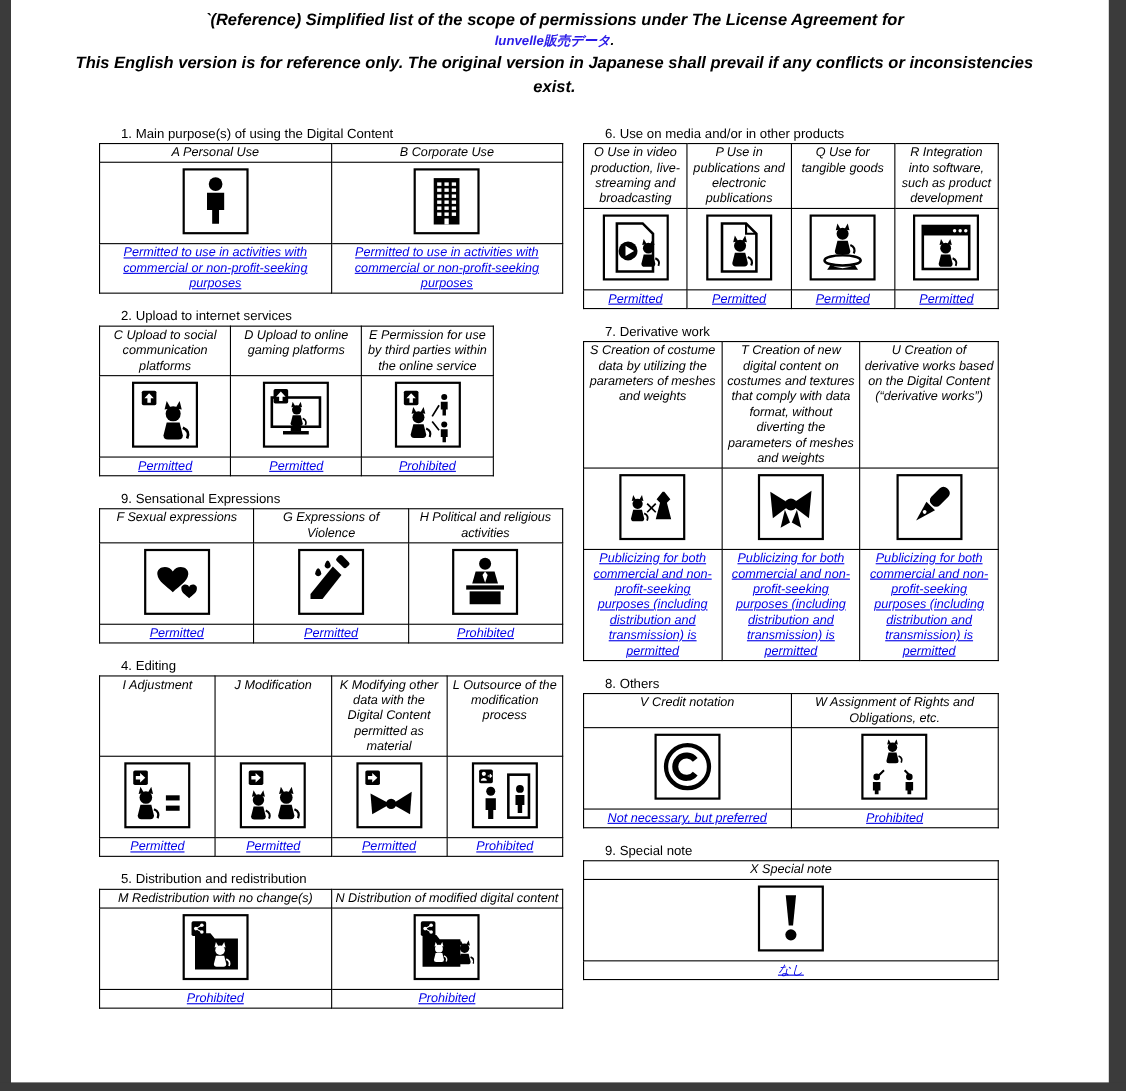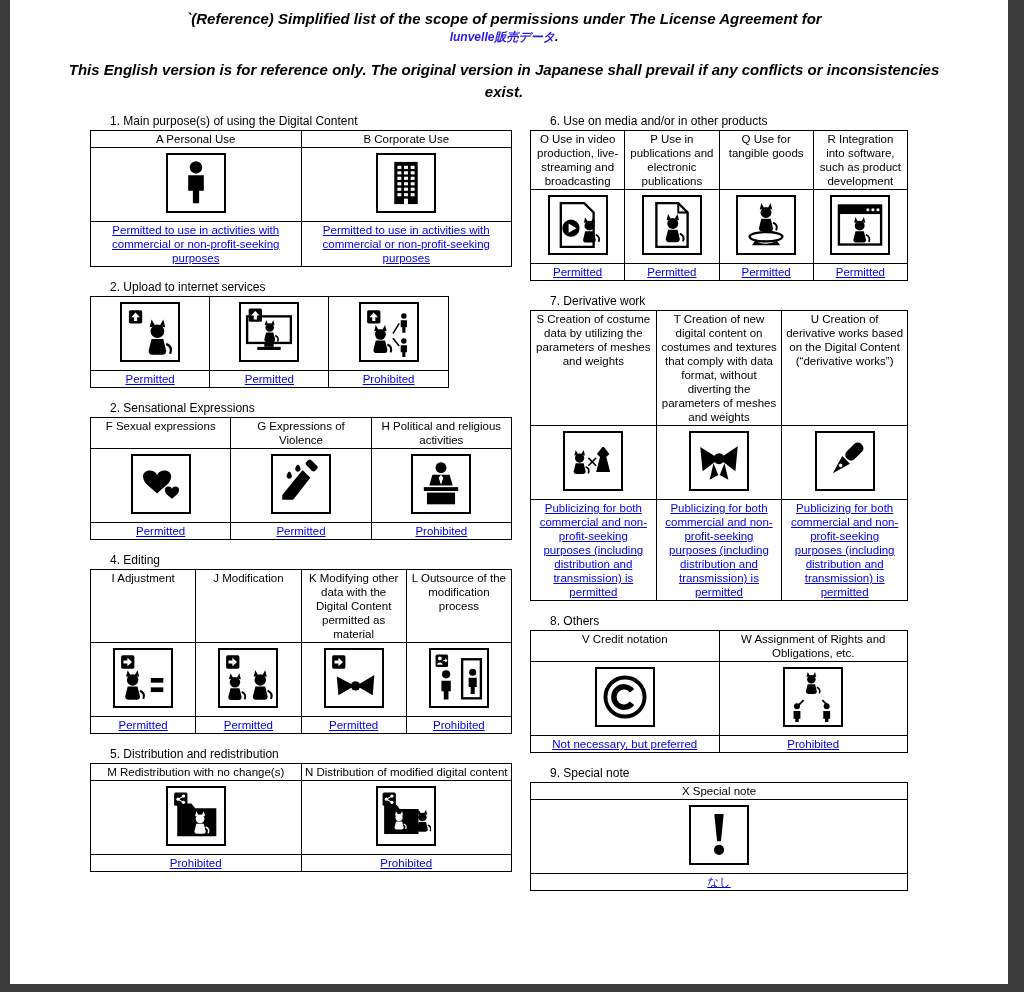--- a/index.html
+++ b/index.html
@@ -11,29 +11,29 @@
   }
   .edge { position:absolute; background:var(--edge); z-index:5; }
   .edge-left { left:0; top:0; width:10px; height:100%; }
   .edge-right { right:0; top:0; width:16px; height:100%; }
   .edge-bottom { left:0; bottom:0; width:100%; height:8px; }
 
   .doc-header { position:absolute; top:8px; left:28px; width:952px; text-align:center; font-weight:bold;font-style:italic; }
   .t1 { font-size:15px; line-height:1.4; }
   .t2 { font-size:12px; line-height:1.4; }
   .brand { color:var(--brand-blue); }
-  .t3 { font-size:15px; line-height:1.45; max-width:880px; margin:13px auto 0;text-align:center; }
+  .t3 { font-size:15px; line-height:1.45; max-width:880px; margin:1px auto 0;text-align:center; }
 
   .col { position:absolute; top:114px; }
   .col-left  { left:90px;  width:422px; }
   .col-right { left:530px; width:378px; }
   .perm-section { margin-bottom:13px; }
   .section-heading { font-size:12px; margin:0 0 2px 20px; }
 
-  table.perm-table { border-collapse:collapse; width:100%; table-layout:fixed; }
+  table.perm-table { border-collapse:collapse; width:100%; table-layout:fixed;font-style:italic; }
   .perm-table td { border:1px solid #000; padding:1px 3px; font-size:11.5px; line-height:1.22; vertical-align:top; text-align:center; }
   .cell-icon { height:74px; vertical-align:middle !important; }
   .icon-box { display:inline-block; width:60px; height:60px; border:2.5px solid #000; padding:3px; background:#fff; }
   .icon-box svg { width:100%; height:100%; display:block; fill:#000; }
   .cell-status { color:var(--status-blue); text-decoration:underline; padding:2px 4px 3px; }
 
   
   section[data-section="1"] table.perm-table { width:85%; }
 </style>
 </head>
@@ -91,20 +91,25 @@
               <td class="cell-status">Permitted to use in activities with commercial or non-profit-seeking purposes</td>
             </tr>
           </tbody>
         </table>
       </section>
     <section class="perm-section" data-section="1">
         <div class="section-heading">2. Upload to internet services</div>
         <table class="perm-table">
           <tbody>
             <tr>
+              <td class="cell-label">C Upload to social communication platforms</td>
+              <td class="cell-label">D Upload to online gaming platforms</td>
+              <td class="cell-label">E Permission for use by third parties within the online service</td>
+            </tr>
+            <tr>
               <td class="cell-icon"><span class="icon-box"><svg viewBox="0 0 64 64" aria-hidden="true">
                     <g transform="translate(5,4)">
                       <rect width="17" height="17" rx="2"></rect>
                       <path d="M8.5 3l5.5 6h-3.5v5h-4V9H3z" fill="#fff"></path>
                     </g>
                     <g transform="translate(24,16) scale(1.25)">
                       <polygon fill="#000" points="6,8 8,0 12,7"></polygon>
                       <polygon fill="#000" points="22,8 20,0 16,7"></polygon>
                       <circle fill="#000" cx="14" cy="12" r="7"></circle>
                       <path fill="#000" d="M8 20h12l3 12q0 4-4 4H9q-4 0-4-4z"></path>
@@ -152,21 +157,21 @@
             </tr>
             <tr>
               <td class="cell-status">Permitted</td>
               <td class="cell-status">Permitted</td>
               <td class="cell-status">Prohibited</td>
             </tr>
           </tbody>
         </table>
       </section>
     <section class="perm-section" data-section="2">
-        <div class="section-heading">2. Sensational Expressions</div>
+        <div class="section-heading">9. Sensational Expressions</div>
         <table class="perm-table">
           <tbody>
             <tr>
               <td class="cell-label">F Sexual expressions</td>
               <td class="cell-label">G Expressions of Violence</td>
               <td class="cell-label">H Political and religious activities</td>
             </tr>
             <tr>
               <td class="cell-icon"><span class="icon-box"><svg viewBox="0 0 64 64" aria-hidden="true">
                     <path d="M27 20c-5-9-19-6-18 3 1 9 10 13 18 21 8-8 17-12 18-21 1-9-13-12-18-3z"></path>

